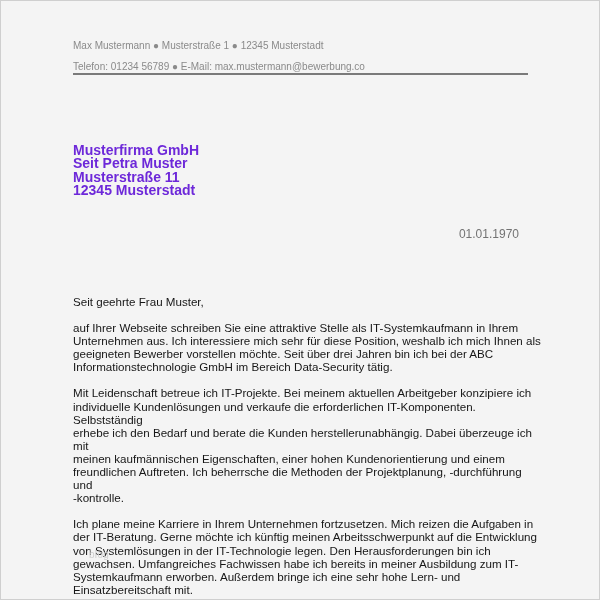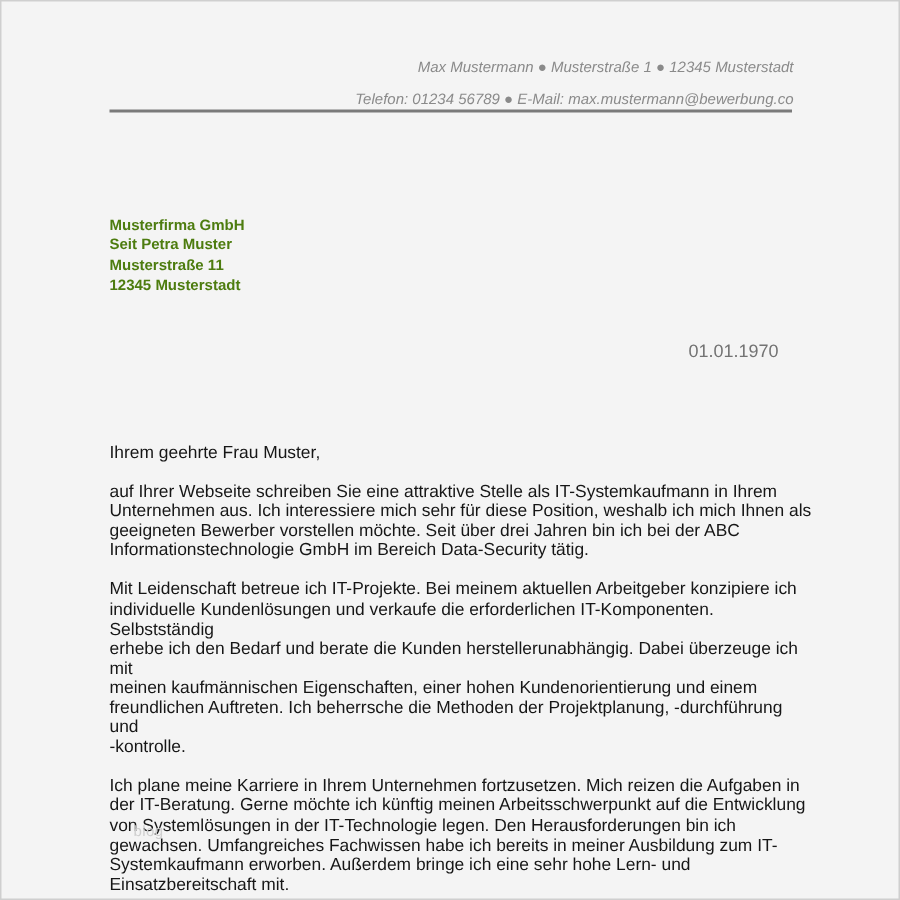--- a/index.html
+++ b/index.html
@@ -22,43 +22,42 @@
       height: 598px;
       border: 1px solid #cfcfcf;
       background: #f4f4f4;
       overflow: hidden;
     }
     .sender {
       position: absolute;
       left: 72px;
       width: 456px;
       top: 34px;
-      text-align: right;
+      text-align: left;
       color: #8a8a8a;
       font-size: 10px;
       line-height: 21px;
-      font-style: italic;
     }
     .sender-line { white-space: nowrap; }
     .rule {
       position: absolute;
       left: 72px;
       top: 72px;
       width: 455px;
       height: 2px;
       background: #7a7a7a;
     }
     .recipient {
       position: absolute;
       left: 72px;
       top: 143px;
       font-weight: bold;
-      font-size: 10px;
+      font-size: 14px;
       line-height: 13.4px;
-      color: #4d7c0f;
+      color: #6d28d9;
     }
     .date {
       position: absolute;
       right: 80px;
       top: 226px;
       font-size: 12px;
       color: #737373;
     }
     .subject {
       position: absolute;
@@ -108,21 +107,21 @@
     <div>Musterfirma GmbH</div>
     <div>Seit Petra Muster</div>
     <div>Musterstraße 11</div>
     <div>12345 Musterstadt</div>
   </div>
 
   <div class="date">01.01.1970</div>
 
 
   <div class="body">
-    <p>Ihrem geehrte Frau Muster,</p>
+    <p>Seit geehrte Frau Muster,</p>
     <p>auf Ihrer Webseite schreiben Sie eine attraktive Stelle als IT-Systemkaufmann in Ihrem
 Unternehmen aus. Ich interessiere mich sehr für diese Position, weshalb ich mich Ihnen als
 geeigneten Bewerber vorstellen möchte. Seit über drei Jahren bin ich bei der ABC
 Informationstechnologie GmbH im Bereich Data-Security tätig.</p>
     <p>Mit Leidenschaft betreue ich IT-Projekte. Bei meinem aktuellen Arbeitgeber konzipiere ich
 individuelle Kundenlösungen und verkaufe die erforderlichen IT-Komponenten. Selbstständig
 erhebe ich den Bedarf und berate die Kunden herstellerunabhängig. Dabei überzeuge ich mit
 meinen kaufmännischen Eigenschaften, einer hohen Kundenorientierung und einem
 freundlichen Auftreten. Ich beherrsche die Methoden der Projektplanung, -durchführung und
 -kontrolle.</p>

